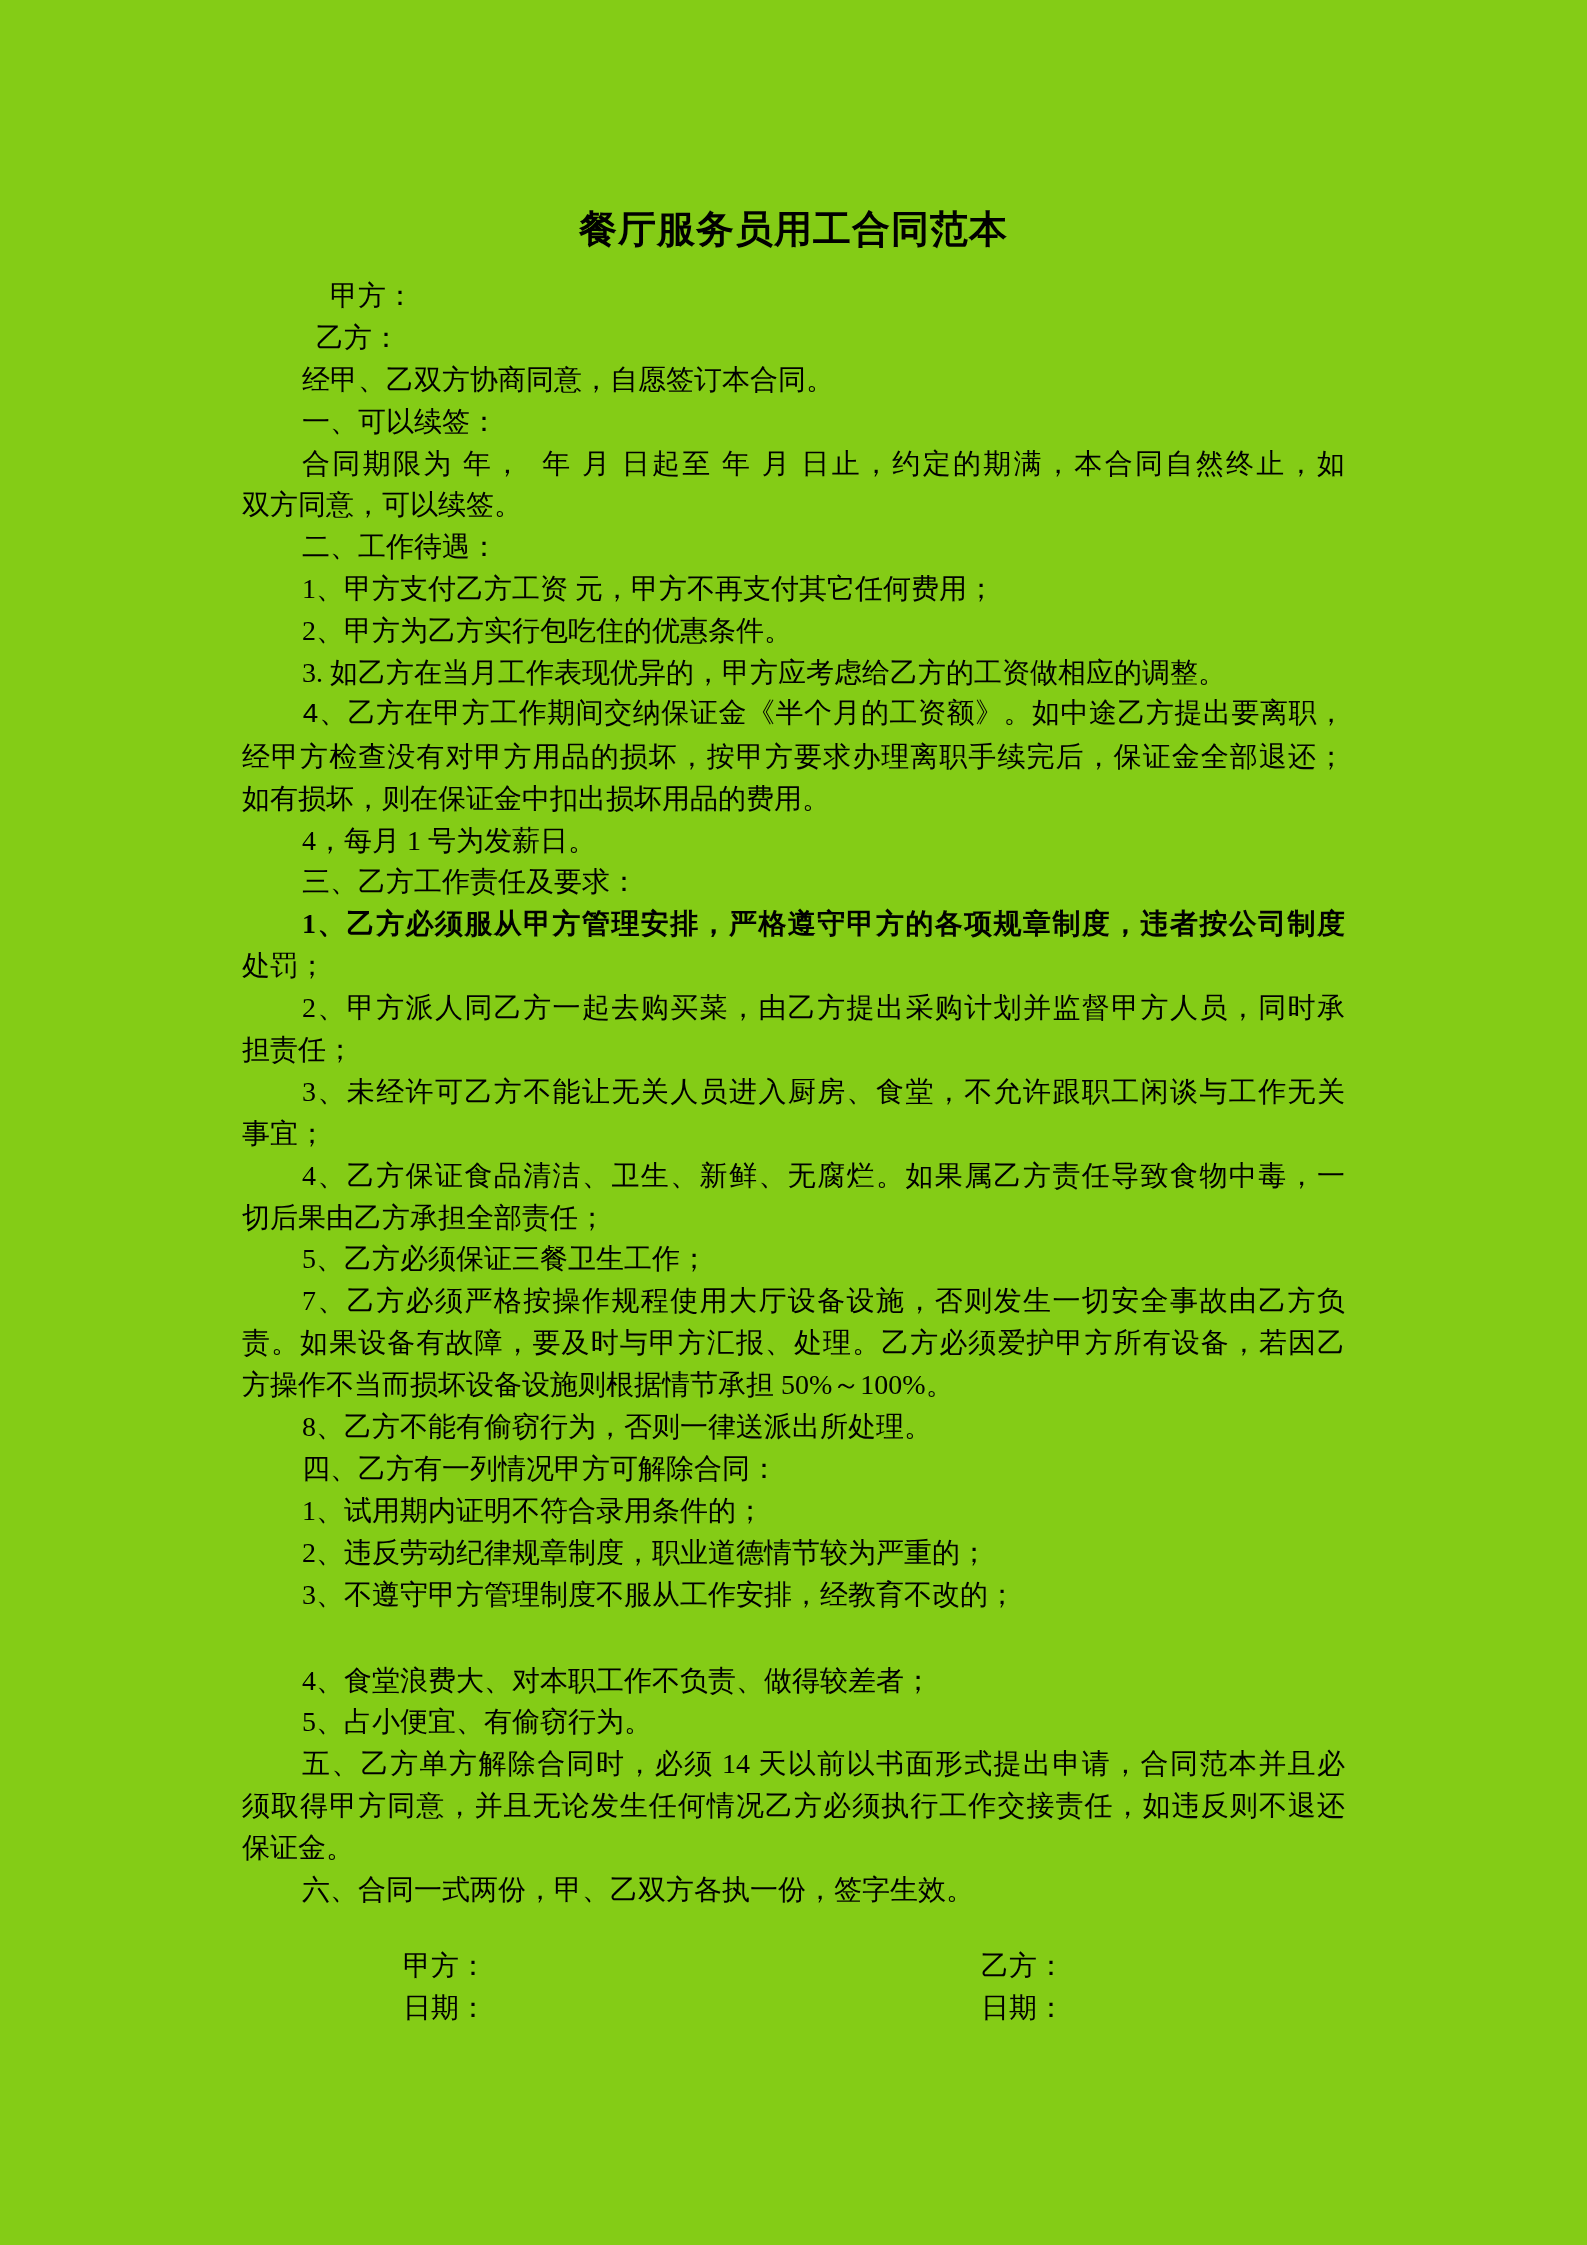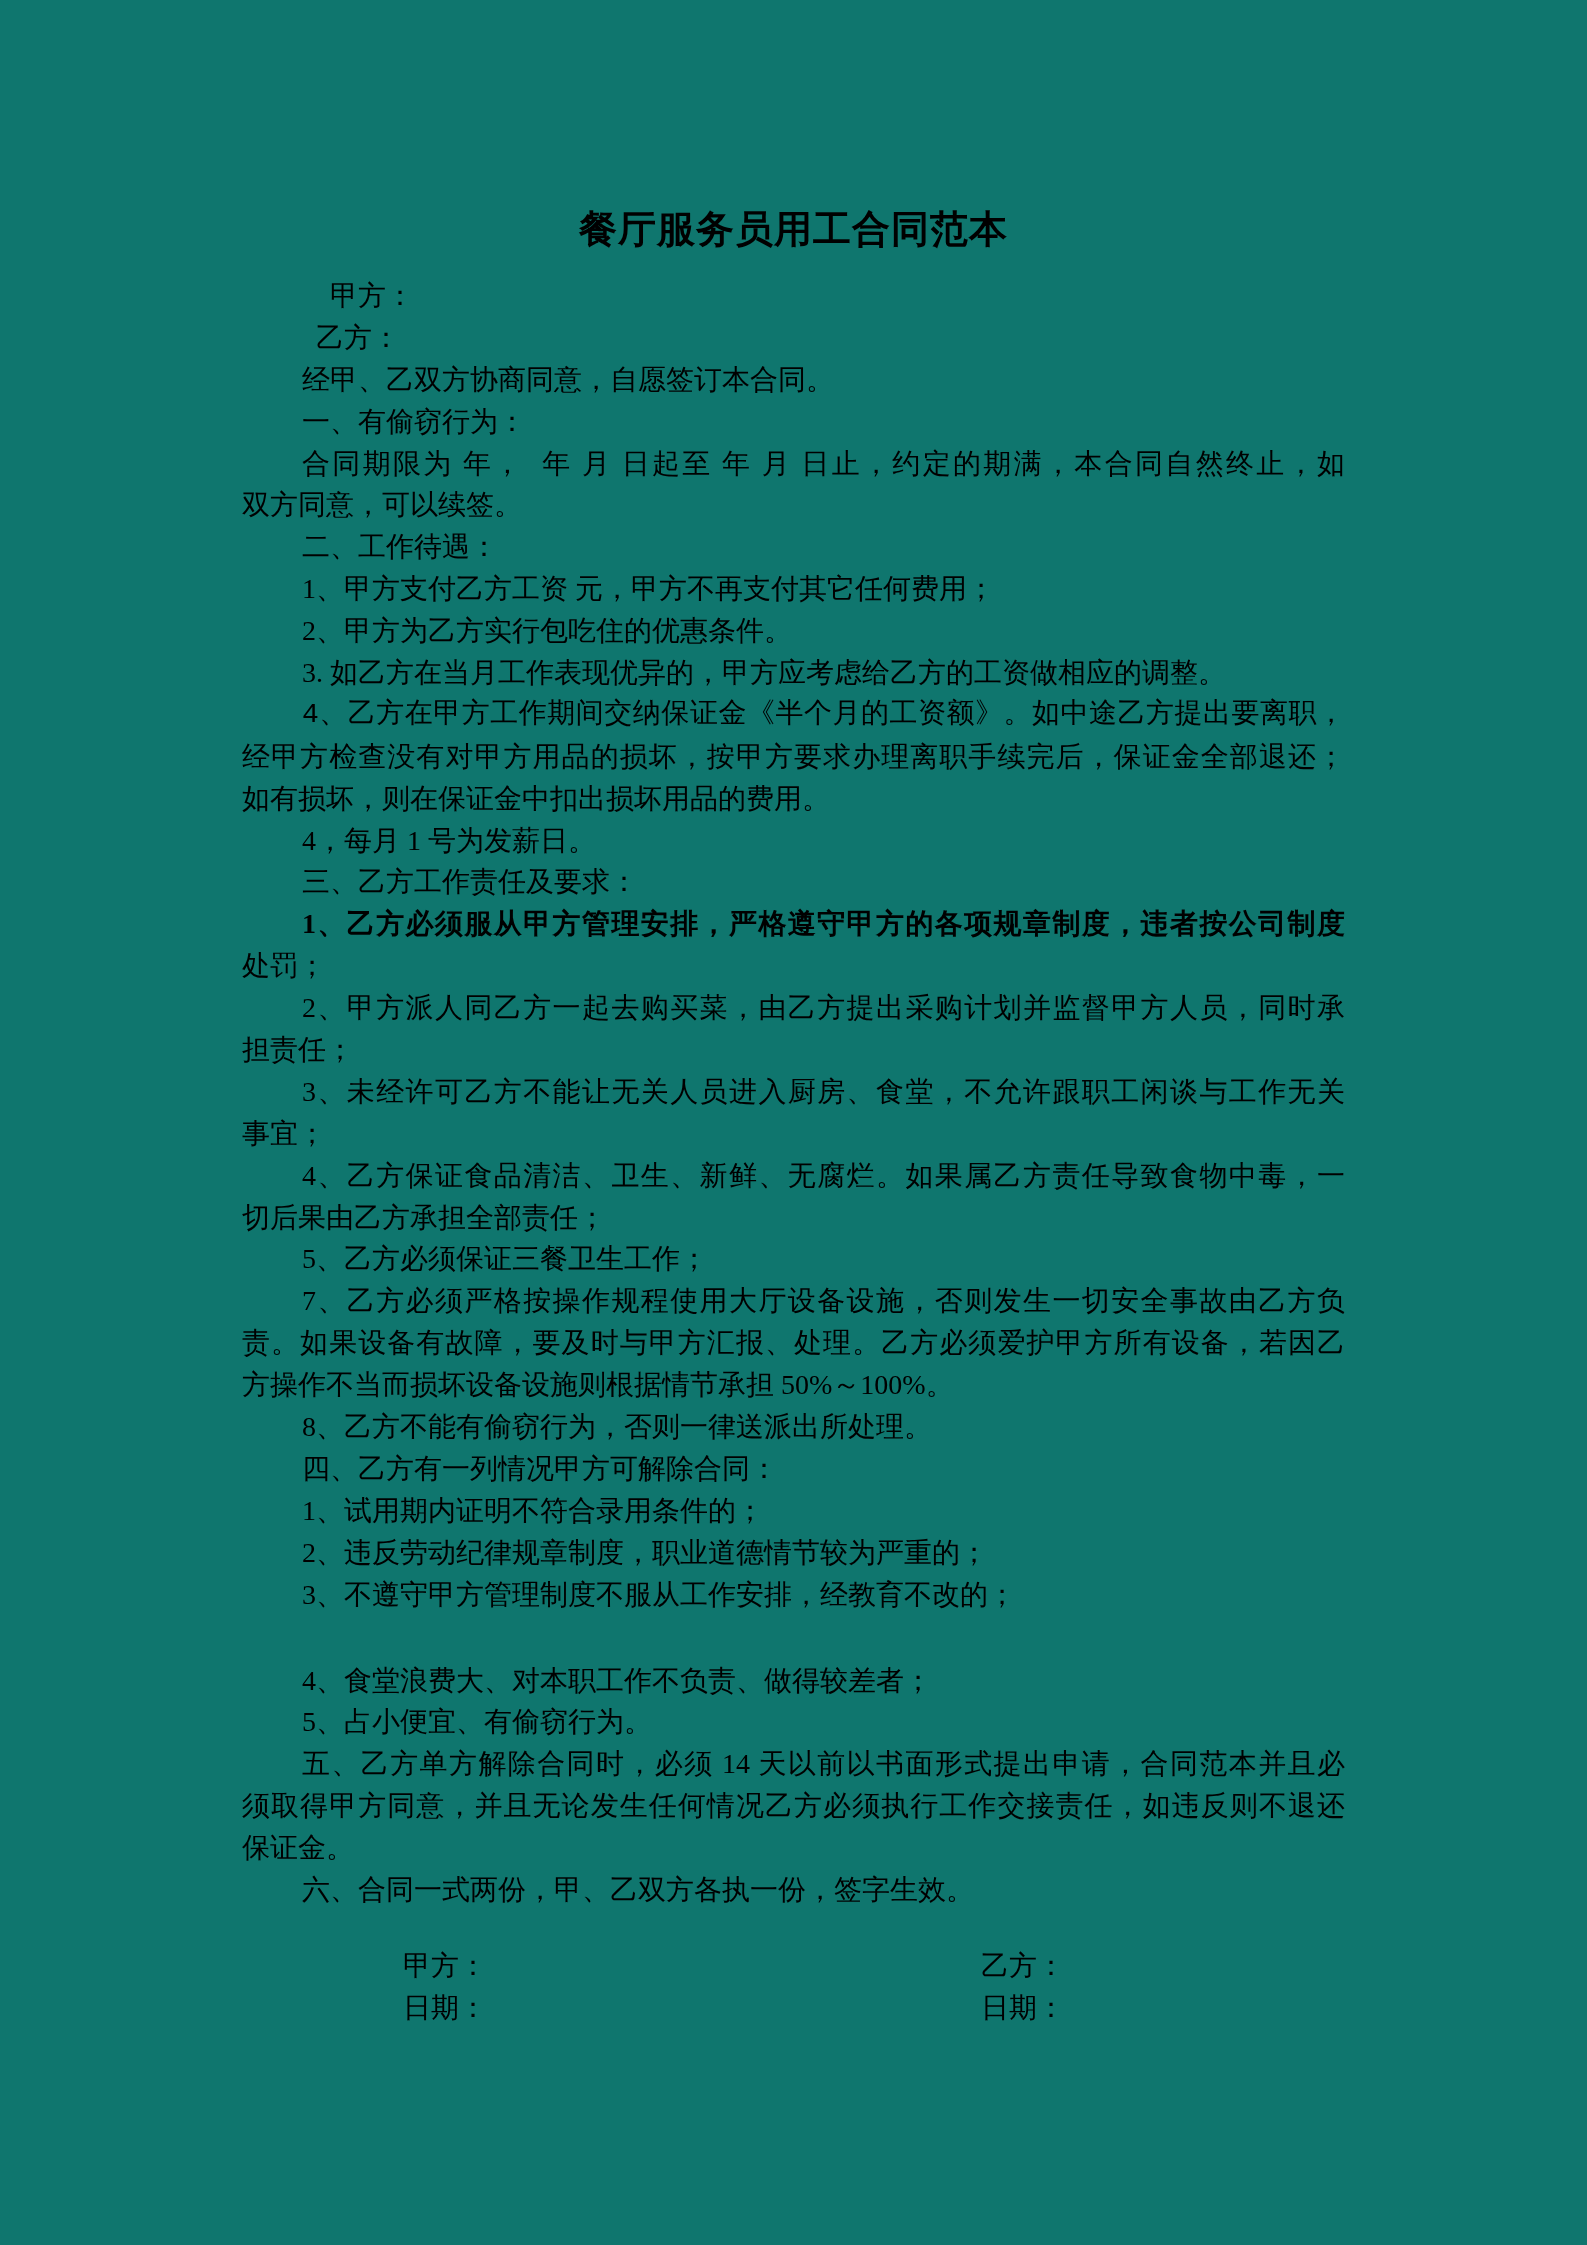--- a/index.html
+++ b/index.html
@@ -1,21 +1,21 @@
 <!DOCTYPE html>
 <html><head>
 <meta charset="utf-8">
 <style>
   * { margin: 0; padding: 0; box-sizing: border-box; }
   html, body { background: #ffffff; }
   .page {
     position: relative;
     width: 1587px;
     height: 2245px;
-    background: #0f766e;
+    background: #84cc16;
     overflow: hidden;
     font-family: "Liberation Serif", "DejaVu Serif", serif;
     color: #000000;
   }
   .content {
     position: absolute;
     left: 242px;
     top: 199px;
     width: 1103px;
   }
@@ -52,21 +52,21 @@
 </head>
 <body>
 
 <div class="page">
   <div class="content">
     <div class="doc-title">餐厅服务员用工合同范本</div>
     <div id="lines">
         <div class="line" style="padding-left: 88px;">甲方：</div>
         <div class="line" style="padding-left: 74px;">乙方：</div>
         <div class="line" style="padding-left: 60px;">经甲、乙双方协商同意，自愿签订本合同。</div>
-        <div class="line" style="padding-left: 60px;">一、有偷窃行为：</div>
+        <div class="line" style="padding-left: 60px;">一、可以续签：</div>
         <div class="line fill" style="padding-left: 60px;">合同期限为 年，  年 月 日起至 年 月 日止，约定的期满，本合同自然终止，如</div>
         <div class="line" style="padding-left: 0px;">双方同意，可以续签。</div>
         <div class="line" style="padding-left: 60px;">二、工作待遇：</div>
         <div class="line" style="padding-left: 60px;">1、甲方支付乙方工资 元，甲方不再支付其它任何费用；</div>
         <div class="line" style="padding-left: 60px;">2、甲方为乙方实行包吃住的优惠条件。</div>
         <div class="line" style="padding-left: 60px;">3. 如乙方在当月工作表现优异的，甲方应考虑给乙方的工资做相应的调整。</div>
         <div class="line fill" style="padding-left: 60px; font-family: Liberation Mono, monospace;">4、乙方在甲方工作期间交纳保证金《半个月的工资额》。如中途乙方提出要离职，</div>
         <div class="line fill" style="padding-left: 0px;">经甲方检查没有对甲方用品的损坏，按甲方要求办理离职手续完后，保证金全部退还；</div>
         <div class="line" style="padding-left: 0px;">如有损坏，则在保证金中扣出损坏用品的费用。</div>
         <div class="line" style="padding-left: 60px;">4，每月 1 号为发薪日。</div>

